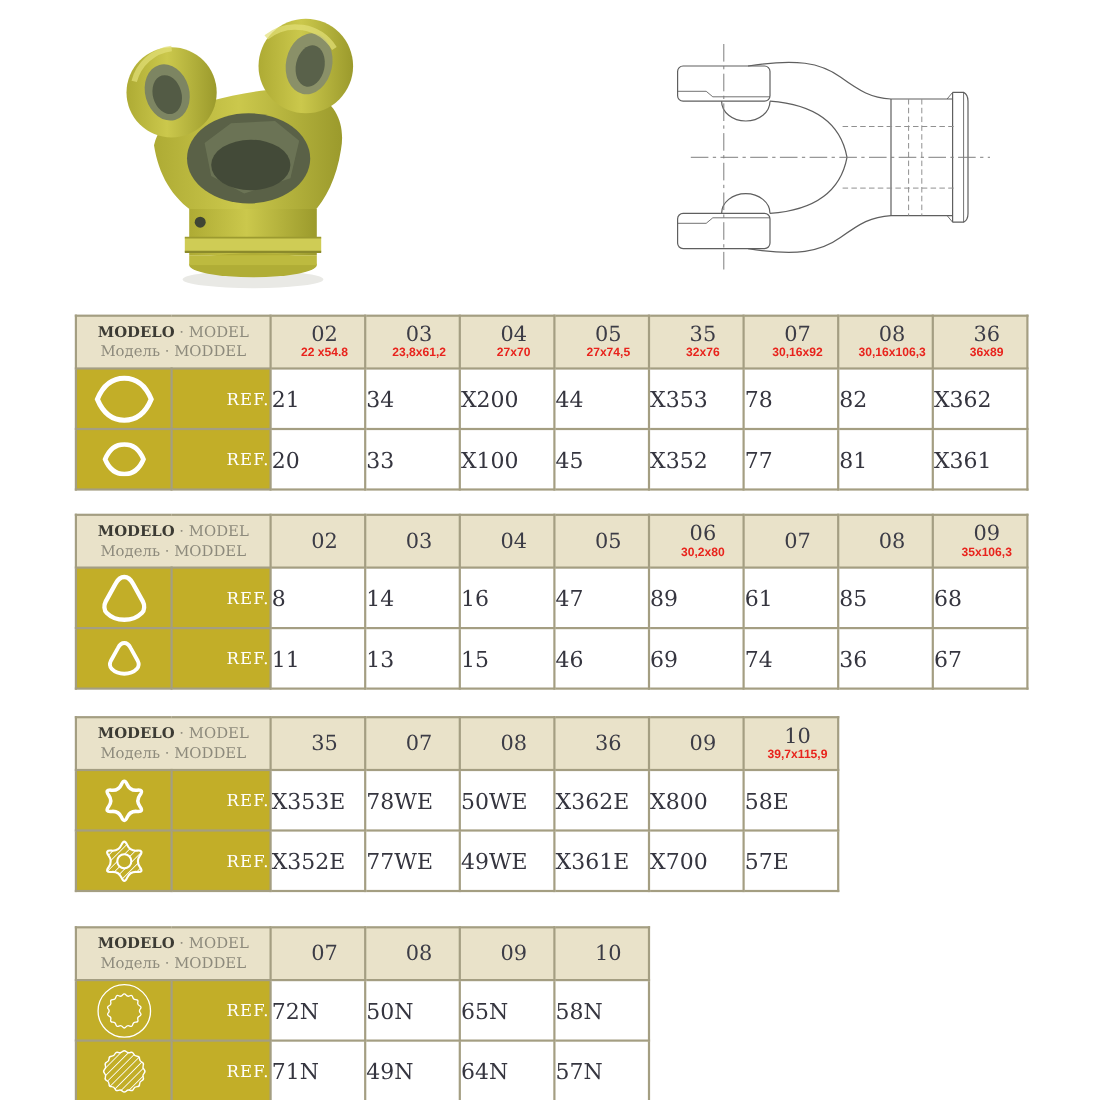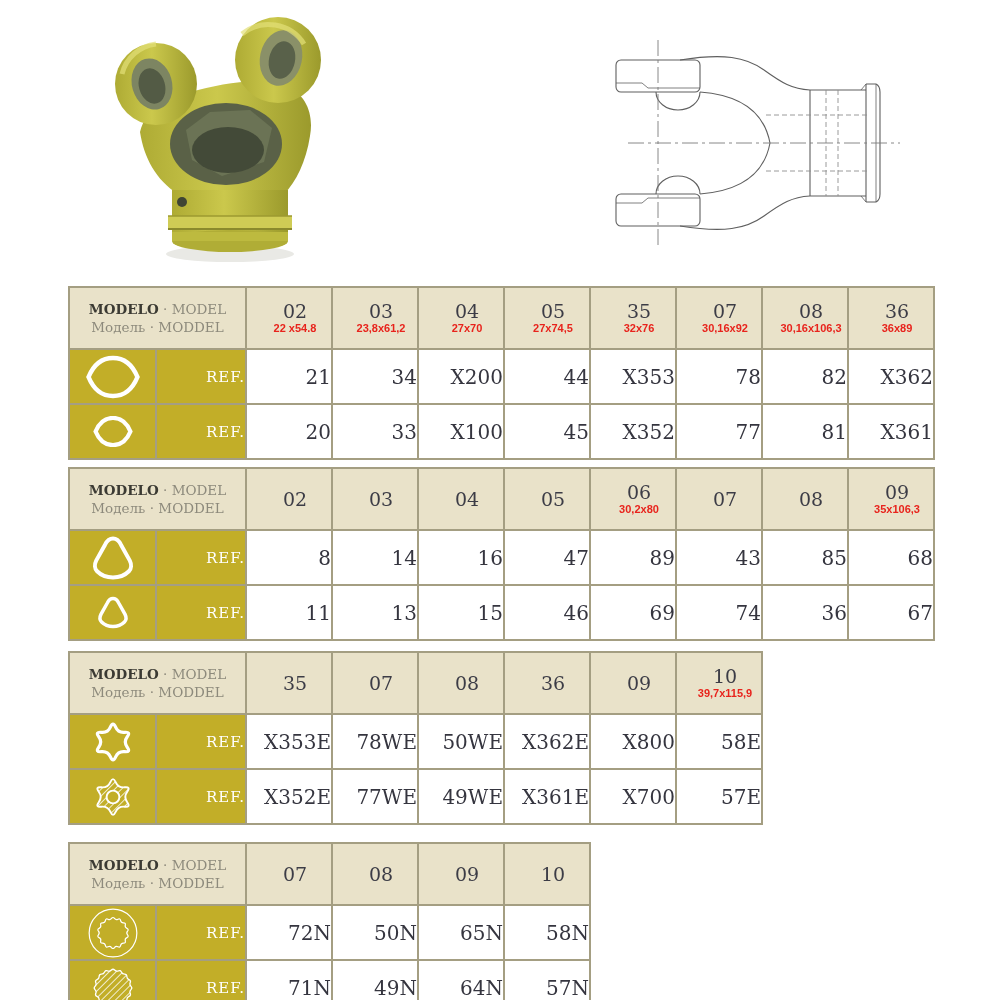--- a/index.html
+++ b/index.html
@@ -10,34 +10,34 @@
   .photo{position:absolute;left:60px;top:0;width:282px;height:268px;}
   .logo{position:absolute;left:356px;top:12px;display:flex;align-items:center;gap:13px;}
   .logo svg{width:46px;height:46px;display:block;}
   .brand-name{font-family:"Liberation Sans",sans-serif;font-weight:bold;font-size:22px;
               color:#2d2b2b;letter-spacing:.5px;white-space:nowrap;}
   .drawing{position:absolute;left:594px;top:24px;width:320px;height:238px;}
 
   
   table.ptable{position:absolute;border-collapse:collapse;table-layout:fixed;}
   .ptable td,.ptable th{border:2px solid #a49e82;padding:0;margin:0;box-sizing:border-box;}
-  .ptable thead tr{height:62px;}
+  .ptable thead tr{height:48px;}
   .ptable tbody tr{height:55px;}
   th.model-head{background:#e9e2c9;text-align:center;vertical-align:middle;font-weight:normal;}
   .mh{font-size:13.5px;line-height:1.35;color:#8d8a7c;}
   .mh .mh-bold{color:#3b3a33;font-weight:bold;}
   th.col-head{background:#e9e2c9;text-align:center;vertical-align:middle;font-weight:normal;padding-left:12px;}
   .model-num{font-size:19px;color:#3c3c46;line-height:1.1;}
   .model-size{font-family:"Liberation Sans",sans-serif;font-weight:bold;font-size:11px;
               color:#e8231c;line-height:1.2;}
   td.icon-cell{background:#c2ae28;text-align:center;vertical-align:middle;}
   td.icon-cell svg{display:block;margin:0 auto;}
   td.ref-cell{background:#c2ae28;color:#ffffff;font-size:15px;letter-spacing:1px;
               text-align:right;vertical-align:middle;}
-  td.val-cell{background:#ffffff;font-size:20px;color:#35353f;text-align:right;vertical-align:middle;}
+  td.val-cell{background:#ffffff;font-size:20px;color:#35353f;text-align:left;vertical-align:middle;}
   #t0{left:68px;top:286px;}
   #t1{left:68px;top:467px;}
   #t2{left:68px;top:651px;}
   #t3{left:68px;top:842px;}
 </style>
 </head>
 <body>
 
 <div id="canvas">
 
@@ -253,21 +253,21 @@
             <svg viewBox="-28 -27 56 52" width="50" height="46">
               <path d="M0,-23 C4,-23 7,-20 9,-16 L19,2 C21,6 21,11 18,14 C13,19 7,21 0,21 C-7,21 -13,19 -18,14 C-21,11 -21,6 -19,2 L-9,-16 C-7,-20 -4,-23 0,-23 Z" fill="none" stroke="#fff" stroke-width="4.5"></path>
             </svg>
           </td>
           <td class="ref-cell">REF.</td>
           <td class="val-cell">8</td>
           <td class="val-cell">14</td>
           <td class="val-cell">16</td>
           <td class="val-cell">47</td>
           <td class="val-cell">89</td>
-          <td class="val-cell">43</td>
+          <td class="val-cell">61</td>
           <td class="val-cell">85</td>
           <td class="val-cell">68</td>
         </tr>
         <tr>
           <td class="icon-cell">
             <svg viewBox="-28 -27 56 52" width="36" height="33">
               <path d="M0,-23 C4,-23 7,-20 9,-16 L19,2 C21,6 21,11 18,14 C13,19 7,21 0,21 C-7,21 -13,19 -18,14 C-21,11 -21,6 -19,2 L-9,-16 C-7,-20 -4,-23 0,-23 Z" fill="none" stroke="#fff" stroke-width="5.5"></path>
             </svg>
           </td>
           <td class="ref-cell">REF.</td>

